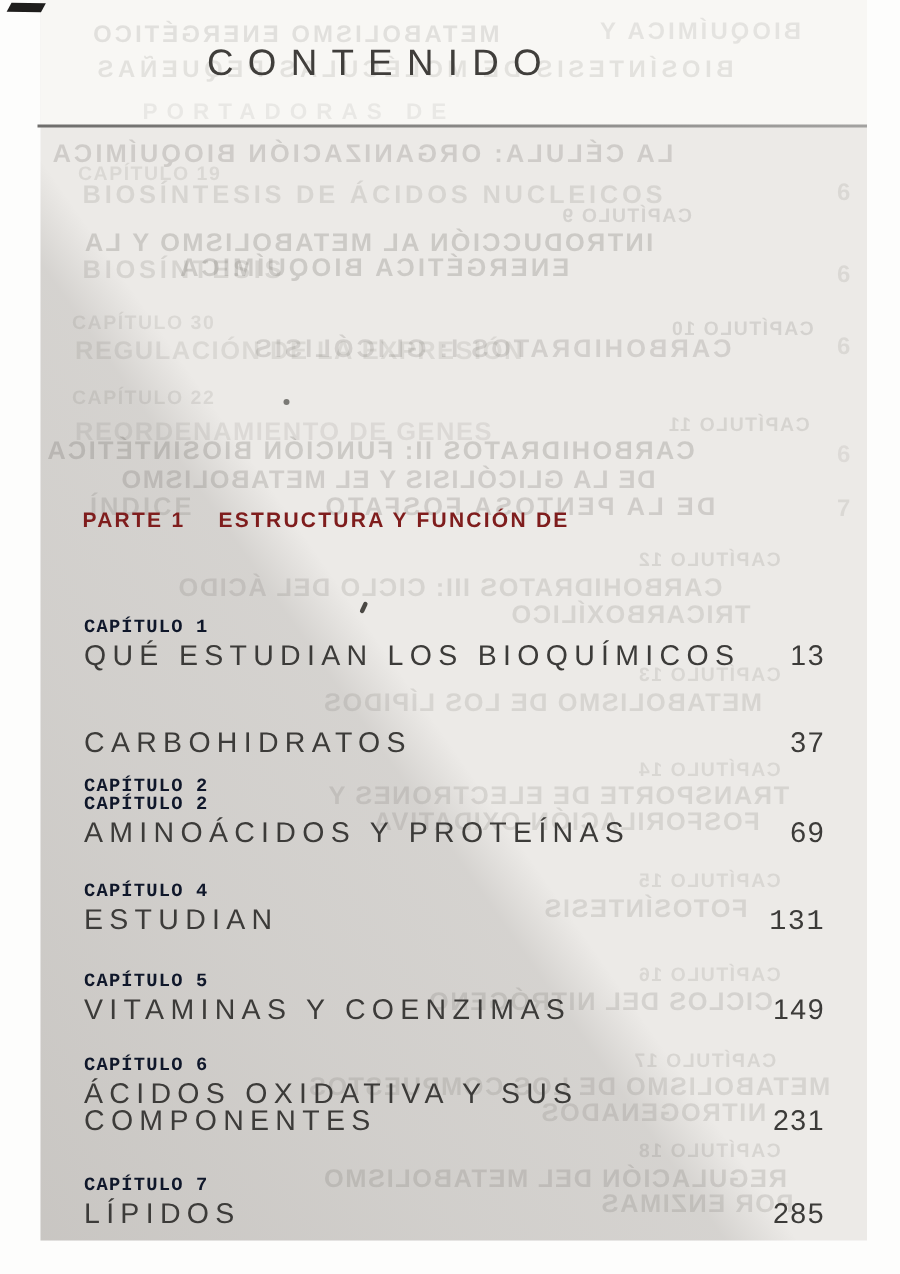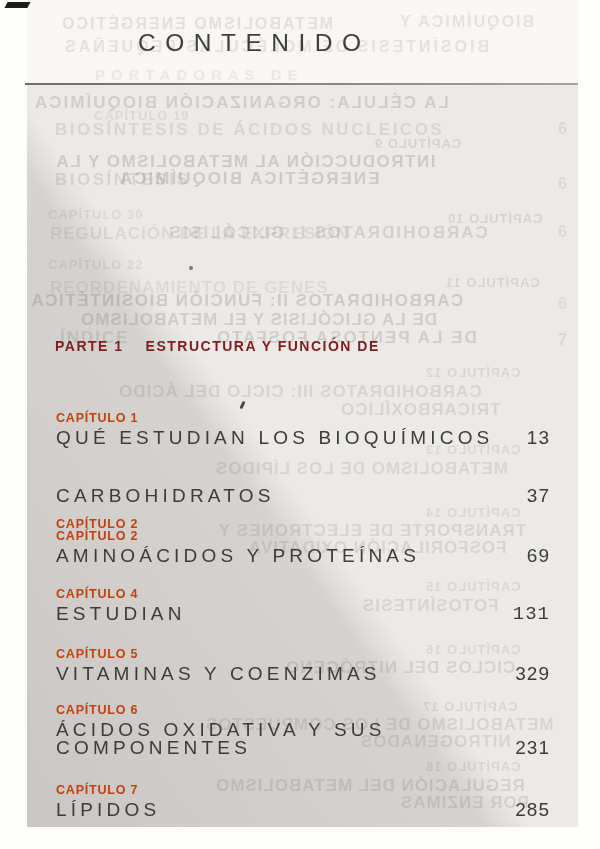--- a/index.html
+++ b/index.html
@@ -41,21 +41,21 @@
   .part-line1{top:338px;}
   .part-line1 .gap{display:inline-block;width:22px;}
   .part-line2{top:365px;letter-spacing:1px;}
   .ghost{
     position:absolute;white-space:nowrap;font-weight:700;
     color:#5f5b55;filter:blur(0.5px);
   }
   .ghost.mir{transform:scaleX(-1);}
   .ch-label{
     position:absolute;left:29px;white-space:nowrap;
-    font-size:12.5px;font-weight:700;letter-spacing:0.8px;color:#c2410c;
+    font-size:12.5px;font-weight:700;letter-spacing:0.8px;color:#0f172a;font-family:Liberation Mono, monospace;
   }
   .ch-line{
     position:absolute;left:29px;white-space:nowrap;
     font-size:19px;font-weight:400;letter-spacing:4.2px;color:#3c3b39;
   }
   .ch-page{
     position:absolute;right:28px;white-space:nowrap;
     font-size:19px;font-weight:400;letter-spacing:1px;color:#3c3b39;
   }
   .corner-mark{
@@ -73,21 +73,21 @@
   <div class="page">
     <div class="topband"></div>
     <div class="wedge"></div>
     <div class="rule"></div>
     <div id="ghosts">
         <div class="ghost mir" style="left: 33px; top: 15px; font-size: 16px; letter-spacing: 2px; opacity: 0.14;">METABOLISMO ENERGÉTICO</div>
         <div class="ghost mir" style="left: 371px; top: 13px; font-size: 16px; letter-spacing: 2px; opacity: 0.12;">BIOQUÍMICA Y</div>
         <div class="ghost mir" style="left: 35px; top: 38px; font-size: 16px; letter-spacing: 3px; opacity: 0.13;">BIOSÍNTESIS DE MOLÉCULAS PEQUEÑAS</div>
         <div class="ghost" style="left: 68px; top: 66px; font-size: 15px; letter-spacing: 6px; opacity: 0.09;">PORTADORAS DE</div>
         <div class="ghost mir" style="left: 6px; top: 93px; font-size: 17px; letter-spacing: 2px; opacity: 0.2;">LA CÉLULA: ORGANIZACIÓN BIOQUÍMICA</div>
-        <div class="ghost" style="left: 25px; top: 108px; font-size: 13px; letter-spacing: 1px; opacity: 0.12; margin-left: 42px;">CAPÍTULO 19</div>
+        <div class="ghost" style="left: 25px; top: 108px; font-size: 13px; letter-spacing: 1px; opacity: 0.12;">CAPÍTULO 19</div>
         <div class="ghost" style="left: 28px; top: 120px; font-size: 17px; letter-spacing: 2.5px; opacity: 0.14;">BIOSÍNTESIS DE ÁCIDOS NUCLEICOS</div>
         <div class="ghost mir" style="left: 347px; top: 136px; font-size: 13px; letter-spacing: 1px; opacity: 0.16;">CAPÍTULO 9</div>
         <div class="ghost mir" style="left: 28px; top: 152px; font-size: 17px; letter-spacing: 1.5px; opacity: 0.22;">INTRODUCCIÓN AL METABOLISMO Y LA</div>
         <div class="ghost" style="left: 28px; top: 170px; font-size: 17px; letter-spacing: 2.5px; opacity: 0.15;">BIOSÍNTESIS</div>
         <div class="ghost mir" style="left: 91px; top: 169px; font-size: 17px; letter-spacing: 2px; opacity: 0.22;">ENERGÉTICA BIOQUÍMICA</div>
         <div class="ghost" style="left: 21px; top: 207px; font-size: 13px; letter-spacing: 1px; opacity: 0.12;">CAPÍTULO 30</div>
         <div class="ghost" style="left: 23px; top: 224px; font-size: 17px; letter-spacing: 1px; opacity: 0.12;">REGULACIÓN DE LA EXPRESIÓN</div>
         <div class="ghost mir" style="left: 141px; top: 223px; font-size: 17px; letter-spacing: 2px; opacity: 0.18;">CARBOHIDRATOS I: GLICÓLISIS</div>
         <div class="ghost mir" style="left: 420px; top: 211px; font-size: 13px; letter-spacing: 1px; opacity: 0.16;">CAPÍTULO 10</div>
         <div class="ghost" style="left: 21px; top: 257px; font-size: 13px; letter-spacing: 1px; opacity: 0.12;">CAPÍTULO 22</div>
@@ -131,21 +131,21 @@
         <div class="ch-line" style="top: 485px;">CARBOHIDRATOS</div>
         <div class="ch-page" style="top: 485px;">37</div>
         <div class="ch-label" style="top: 529px;">CAPÍTULO 2</div>
         <div class="ch-line" style="top: 545px;">AMINOÁCIDOS Y PROTEÍNAS</div>
         <div class="ch-page" style="top: 545px;">69</div>
         <div class="ch-label" style="top: 587px;">CAPÍTULO 4</div>
         <div class="ch-line" style="top: 603px;">ESTUDIAN</div>
         <div class="ch-page" style="top: 603px; font-family: Liberation Mono, monospace;">131</div>
         <div class="ch-label" style="top: 647px;">CAPÍTULO 5</div>
         <div class="ch-line" style="top: 663px;">VITAMINAS Y COENZIMAS</div>
-        <div class="ch-page" style="top: 663px;">329</div>
+        <div class="ch-page" style="top: 663px;">149</div>
         <div class="ch-label" style="top: 703px;">CAPÍTULO 6</div>
         <div class="ch-line" style="top: 719px;">ÁCIDOS OXIDATIVA Y SUS</div>
         <div class="ch-line" style="top: 737px;">COMPONENTES</div>
         <div class="ch-page" style="top: 737px;">231</div>
         <div class="ch-label" style="top: 783px;">CAPÍTULO 7</div>
         <div class="ch-line" style="top: 799px;">LÍPIDOS</div>
         <div class="ch-page" style="top: 799px;">285</div>
       </div>
     <div class="speck s1"></div>
     <div class="speck s2"></div>

